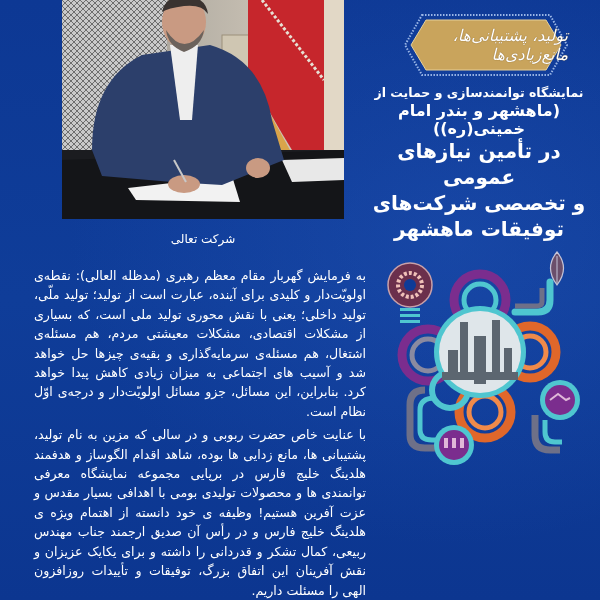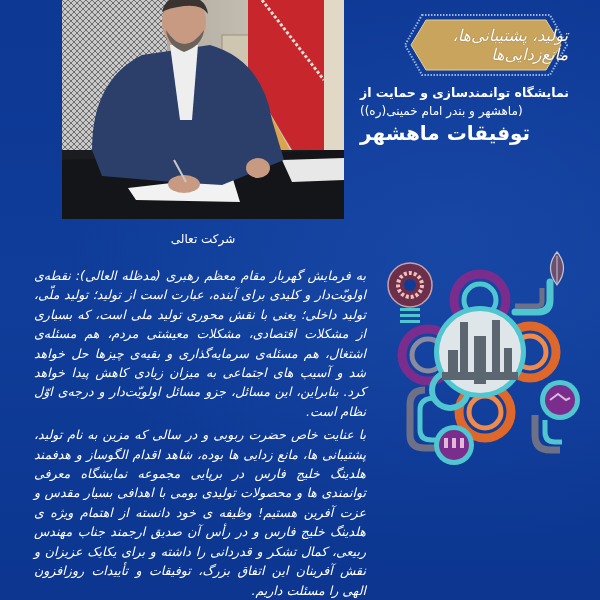--- a/index.html
+++ b/index.html
@@ -22,38 +22,38 @@
   .photo svg { display:block; }
   .salutation {
     position:absolute; left:62px; top:232px; width:282px;
     text-align:center; font-size:12px; direction:rtl;
   }
   .body-text {
     position:absolute; left:34px; top:266px; width:332px;
     direction:rtl; text-align:justify; text-align-last:right;
     font-size:12.6px; line-height:19.4px;
   }
-  .body-text p { margin:0 0 4px 0;font-style:italic; }
+  .body-text p { margin:0 0 4px 0; }
   .badge {
     position:absolute; left:404px; top:14px; width:164px; height:62px;
   }
   .badge-text {
     position:absolute; left:0; top:0; width:164px; height:62px;
     display:flex; align-items:center; justify-content:center;
     font-family:"DejaVu Serif", serif; font-style:italic;
     font-size:16px; color:#ffffff; direction:rtl;
     text-shadow:0 0 1px #6b4b12;
   }
   .headline {
     position:absolute; left:360px; top:84px; width:238px;
-    direction:rtl; text-align:left;
+    direction:rtl; text-align:center;
   }
   .headline .l1 { font-size:12.5px; font-weight:bold; line-height:18px; }
   .headline .l2 { font-size:13.5px; font-weight:bold; line-height:19px; }
-  .headline .l3 { font-size:12px; font-weight:normal; line-height:18px; }
+  .headline .l3 { font-size:16px; font-weight:bold; line-height:18px; }
   .headline .big { font-size:20px; font-weight:bold; line-height:26px; letter-spacing:0.5px; }
   .graphic {
     position:absolute; left:380px; top:240px; width:220px; height:230px;
   }
 </style>
 </head>
 <body>
 
 <div class="bg-pattern"></div>
 
@@ -106,26 +106,28 @@
 <div class="body-text">
   <p>به فرمایش گهربار مقام معظم رهبری (مدظله العالی): نقطه‌ی اولویّت‌دار و کلیدی برای آینده، عبارت است از تولید؛ تولید ملّی، تولید داخلی؛ یعنی با نقش محوری تولید ملی است، که بسیاری از مشکلات اقتصادی، مشکلات معیشتی مردم، هم مسئله‌ی اشتغال، هم مسئله‌ی سرمایه‌گذاری و بقیه‌ی چیزها حل خواهد شد و آسیب های اجتماعی به میزان زیادی کاهش پیدا خواهد کرد. بنابراین، این مسائل، جزو مسائل اولویّت‌دار و درجه‌ی اوّل نظام است.</p>
   <p>با عنایت خاص حضرت ربوبی و در سالی که مزین به نام تولید، پشتیبانی ها، مانع زدایی ها بوده، شاهد اقدام الگوساز و هدفمند هلدینگ خلیج فارس در برپایی مجموعه نمایشگاه معرفی توانمندی ها و محصولات تولیدی بومی با اهدافی بسیار مقدس و عزت آفرین هستیم! وظیفه ی خود دانسته از اهتمام ویژه ی هلدینگ خلیج فارس و در رأس آن صدیق ارجمند جناب مهندس ربیعی، کمال تشکر و قدردانی را داشته و برای یکایک عزیزان و نقش آفرینان این اتفاق بزرگ، توفیقات و تأییدات روزافزون الهی را مسئلت داریم.</p>
 </div>
 
 <div class="badge">
   <svg width="164" height="62" viewBox="0 0 164 62">
     <polygon points="18,1 146,1 163,31 146,61 18,61 1,31" fill="none" stroke="#9ab6e6" stroke-width="2" stroke-dasharray="1.5 1.5"></polygon>
     <polygon points="22,6 142,6 157,31 142,56 22,56 7,31" fill="#c9a45c" stroke="#e6cf97" stroke-width="1"></polygon>
   </svg>
-  <div class="badge-text">تولید، پشتیبانی‌ها، مانع‌زدایی‌ها</div>
+  <div class="badge-text">تولید، پشتیبانی‌ها، مانع‌زیادی‌ها</div>
 </div>
 
 <div class="headline">
   <div class="l1">نمایشگاه توانمندسازی و حمایت از</div>
   <div class="l3">(ماهشهر و بندر امام خمینی(ره))</div>
+  <div class="big">در تأمین نیازهای عمومی</div>
+  <div class="big">و تخصصی شرکت‌های</div>
   <div class="big">توفیقات ماهشهر</div>
 </div>
 
 <div class="graphic">
   <svg width="220" height="230" viewBox="0 0 220 230">
 
     <path d="M170 42 L170 60 Q170 72 158 72 L135 72" stroke="#4fc6d0" stroke-width="7" fill="none" stroke-linecap="round"></path>
     <path d="M162 48 L162 62 Q162 66 156 66 L135 66" stroke="#6e7088" stroke-width="5" fill="none"></path>
     <path d="M45 150 Q30 150 30 165 L30 195 Q30 208 45 208 L60 208" stroke="#6e7088" stroke-width="7" fill="none"></path>
     <path d="M55 158 Q40 158 40 170 L40 190 Q40 200 52 200 L62 200" stroke="#4fc6d0" stroke-width="5" fill="none"></path>

